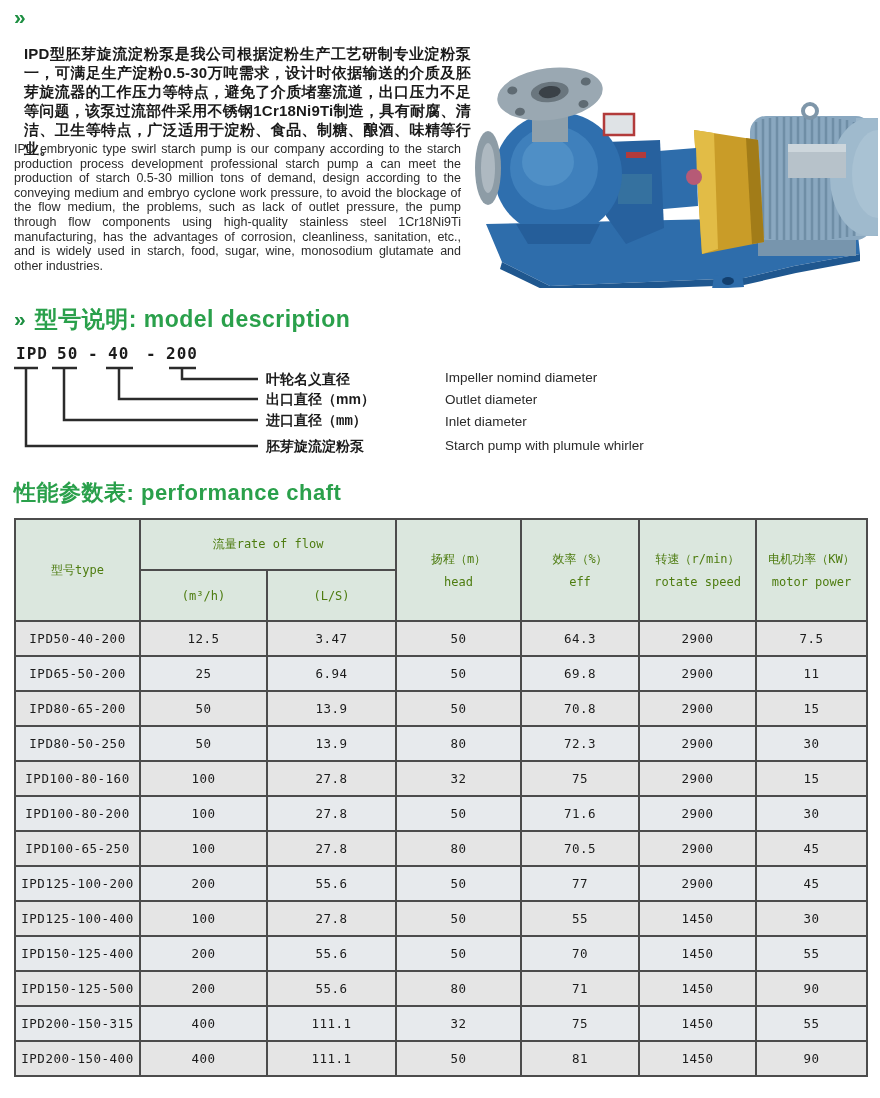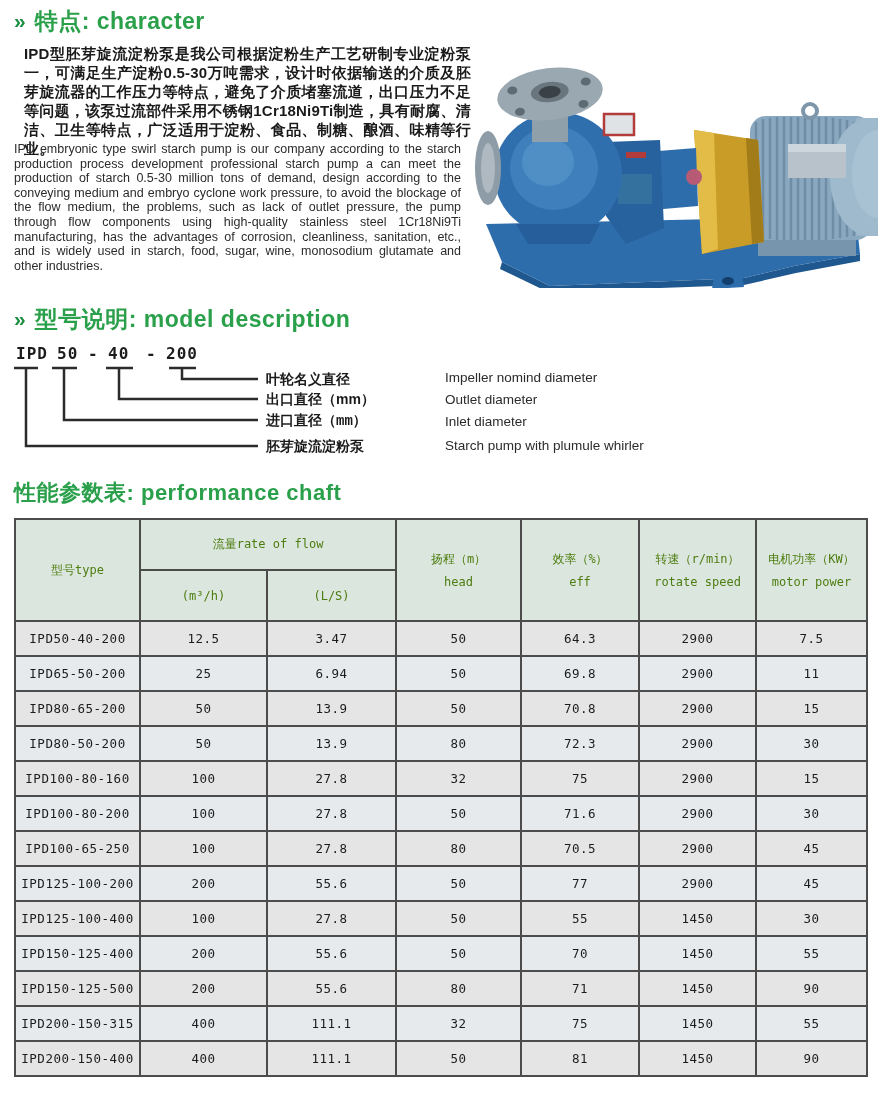--- a/index.html
+++ b/index.html
@@ -56,21 +56,20 @@
   .perf-table tbody tr.alt{background:#e7eaed;}
   .perf-table tbody td{font-size:12.5px;color:#1c1c1c;letter-spacing:0.5px;}
 </style>
 </head>
 <body>
 
 <div class="page">
 
   <div class="sec-heading" style="left:14px;top:6px;">
     <span class="marker">»</span>
-    <span class="title">特点: character</span>
   </div>
 
   <div class="zh-para">IPD型胚芽旋流淀粉泵是我公司根据淀粉生产工艺研制专业淀粉泵一，可满足生产淀粉0.5-30万吨需求，设计时依据输送的介质及胚芽旋流器的工作压力等特点，避免了介质堵塞流道，出口压力不足等问题，该泵过流部件采用不锈钢1Cr18Ni9Ti制造，具有耐腐、清洁、卫生等特点，广泛适用于淀粉、食品、制糖、酿酒、味精等行业。</div>
   <div class="en-para">IPD embryonic type swirl starch pump is our company according to the starch production process development professional starch pump a can meet the production of starch 0.5-30 million tons of demand, design according to the conveying medium and embryo cyclone work pressure, to avoid the blockage of the flow medium, the problems, such as lack of outlet pressure, the pump through flow components using high-quality stainless steel 1Cr18Ni9Ti manufacturing, has the advantages of corrosion, cleanliness, sanitation, etc., and is widely used in starch, food, sugar, wine, monosodium glutamate and other industries.</div>
 
   <div class="pump-wrap">
     <svg width="420" height="232" viewBox="0 0 420 232">
 
       <path d="M28,168 L398,160 L402,198 L336,210 L286,222 L92,230 L44,206 Z" fill="#2e6dab"></path>
       <path d="M44,206 L92,230 L286,222 L336,210 L402,198 L402,205 L338,217 L286,229 L90,236 L42,213 Z" fill="#1f578f"></path>
@@ -252,21 +251,21 @@
         <tr>
           <td>IPD80-65-200</td>
           <td>50</td>
           <td>13.9</td>
           <td>50</td>
           <td>70.8</td>
           <td>2900</td>
           <td>15</td>
         </tr>
         <tr class="alt">
-          <td>IPD80-50-200</td>
+          <td>IPD80-50-250</td>
           <td>50</td>
           <td>13.9</td>
           <td>80</td>
           <td>72.3</td>
           <td>2900</td>
           <td>30</td>
         </tr>
         <tr>
           <td>IPD100-80-160</td>
           <td>100</td>

